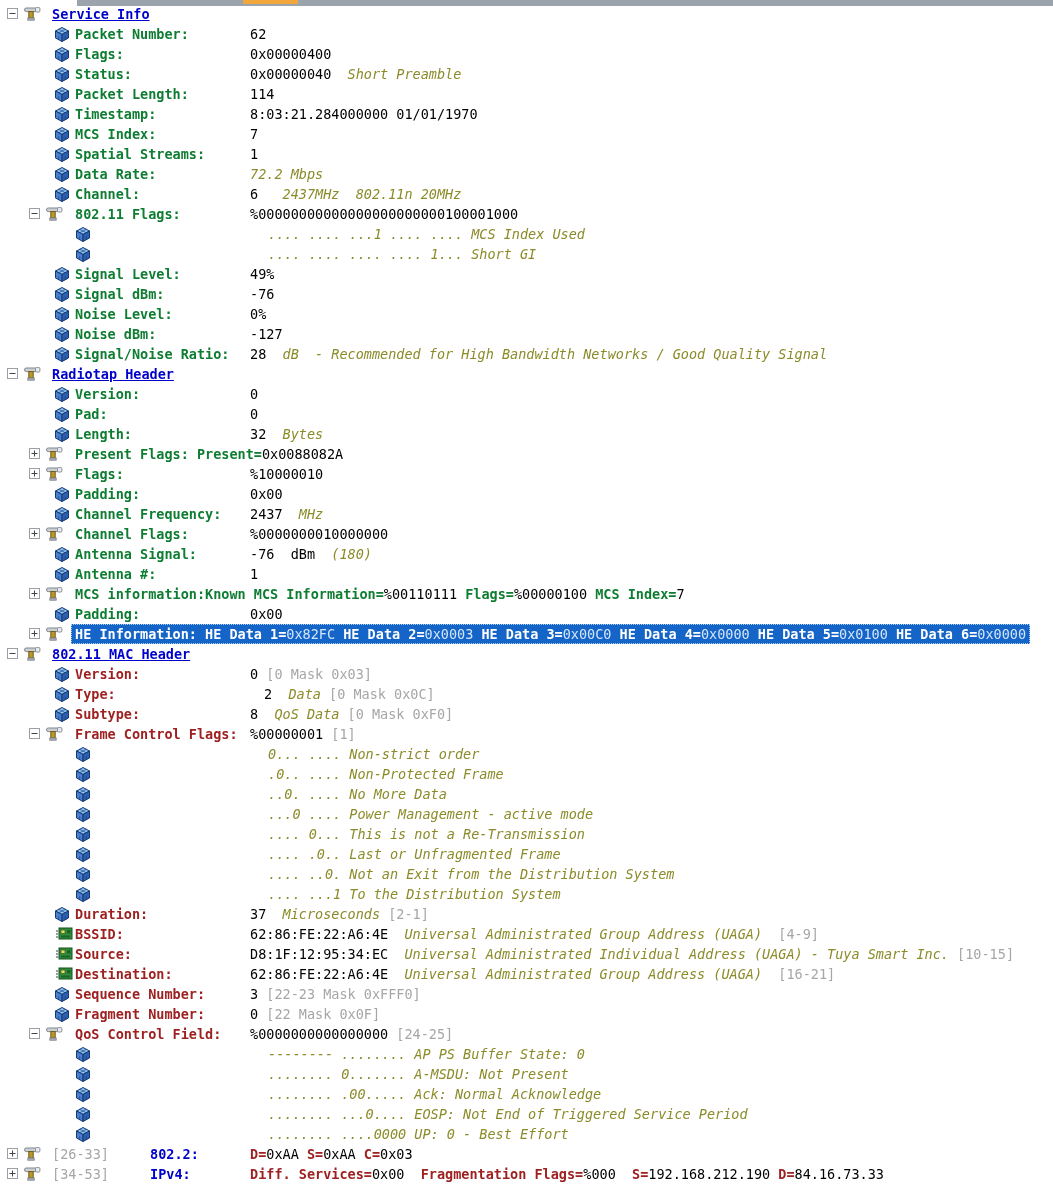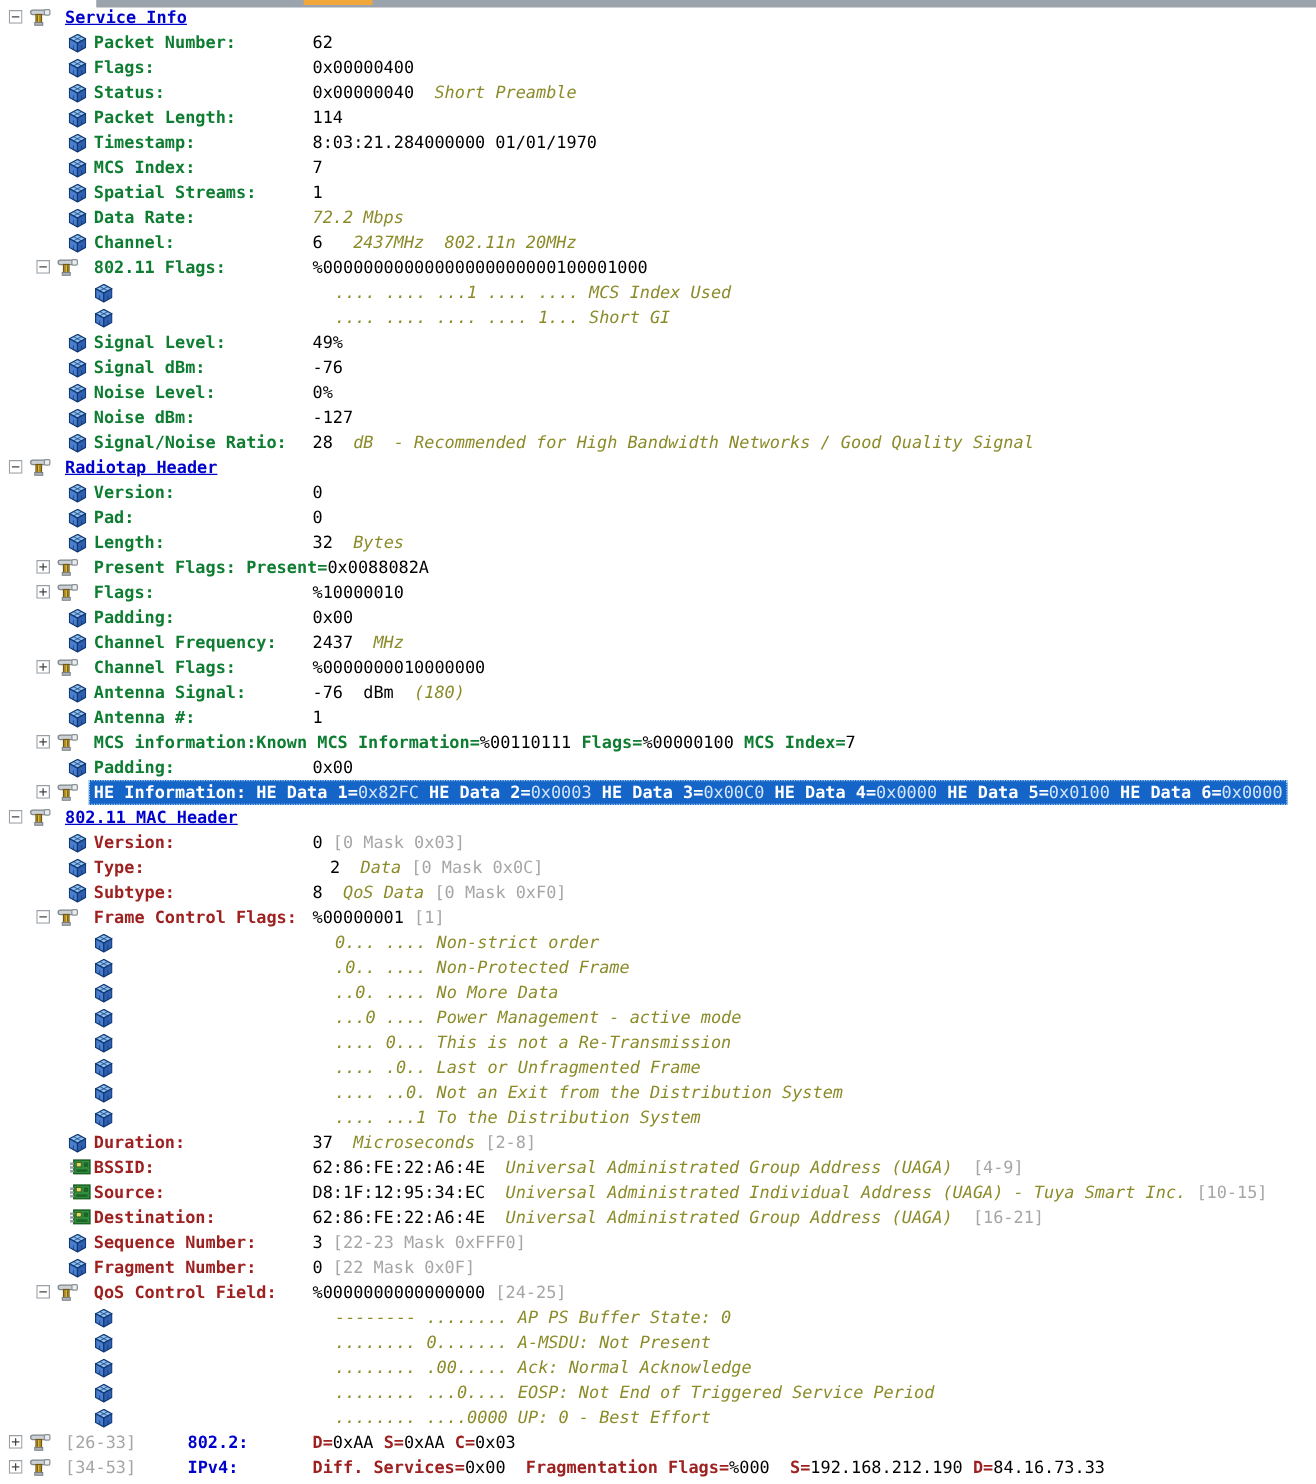--- a/index.html
+++ b/index.html
@@ -650,21 +650,21 @@
         <span class="part ic" style="left: 55px;"><svg width="14" height="15" viewBox="0 0 14 15">
             <polygon points="7,0.5 13.5,4 7,7.5 0.5,4" fill="#8fc0f0" stroke="#123a75"></polygon>
             <polygon points="0.5,4 7,7.5 7,14.5 0.5,11" fill="#4a7fd0" stroke="#123a75"></polygon>
             <polygon points="13.5,4 7,7.5 7,14.5 13.5,11" fill="#2f5fb0" stroke="#123a75"></polygon>
             <line x1="3.6" y1="2.2" x2="10.4" y2="5.8" stroke="#123a75" stroke-width="0.6"></line>
             <line x1="10.4" y1="2.2" x2="3.6" y2="5.8" stroke="#123a75" stroke-width="0.6"></line>
             <line x1="3.7" y1="9.3" x2="3.7" y2="12.6" stroke="#123a75" stroke-width="0.6"></line>
             <line x1="10.3" y1="9.3" x2="10.3" y2="12.6" stroke="#123a75" stroke-width="0.6"></line>
           </svg></span>
         <span class="part" style="left: 75px;"><span class="sg lm">Duration:</span></span>
-        <span class="part" style="left: 250px;"><span class="sg v">37</span><span class="sg i">  Microseconds</span><span class="sg g"> [2-8]</span></span>
+        <span class="part" style="left: 250px;"><span class="sg v">37</span><span class="sg i">  Microseconds</span><span class="sg g"> [2-1]</span></span>
       </div>
       <div class="row">
         <span class="part ic" style="left: 55px;"><svg width="18" height="14" viewBox="0 0 18 14">
             <rect x="4" y="1" width="13" height="11" fill="#2f8f3c" stroke="#14551c"></rect>
             <rect x="1" y="3" width="3" height="2" fill="#98a0a8"></rect>
             <rect x="1" y="6" width="3" height="2" fill="#98a0a8"></rect>
             <rect x="1" y="9" width="3" height="2" fill="#98a0a8"></rect>
             <rect x="6" y="3" width="4" height="3.5" fill="#d8e06a" stroke="#4a501a" stroke-width="0.7"></rect>
             <rect x="12" y="3" width="3.5" height="3.5" fill="#1d6428"></rect>
             <rect x="6" y="8.5" width="9" height="2" fill="#1d6428"></rect>

